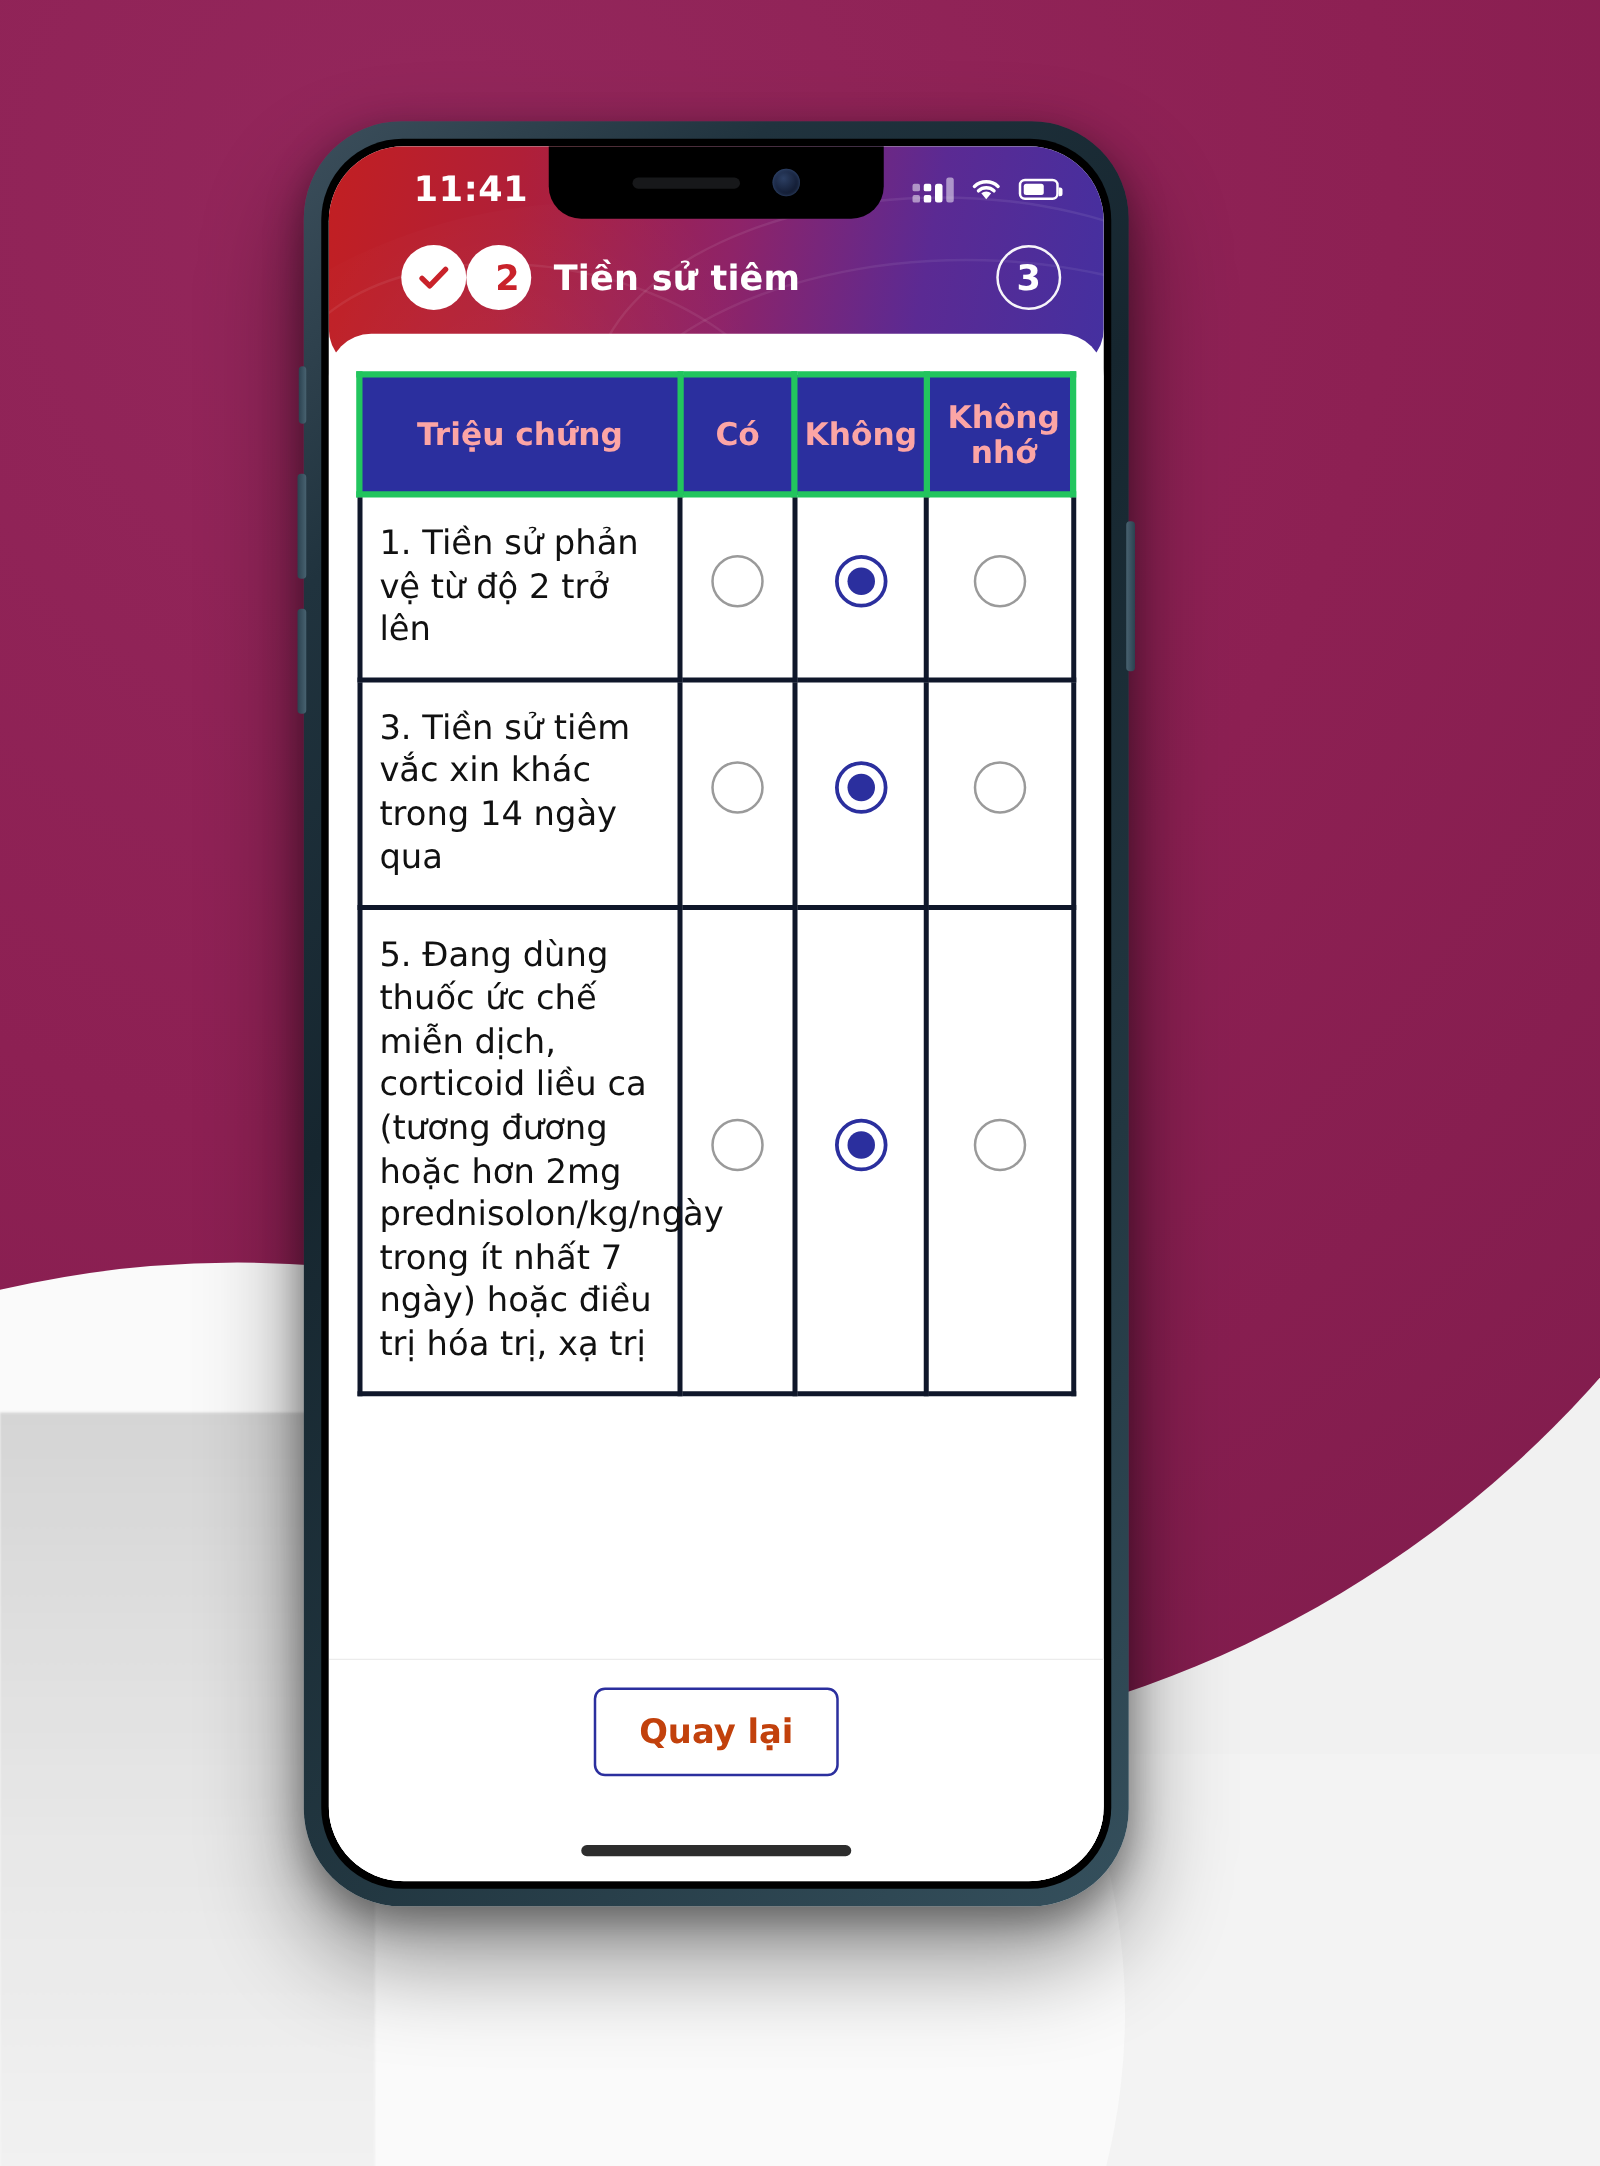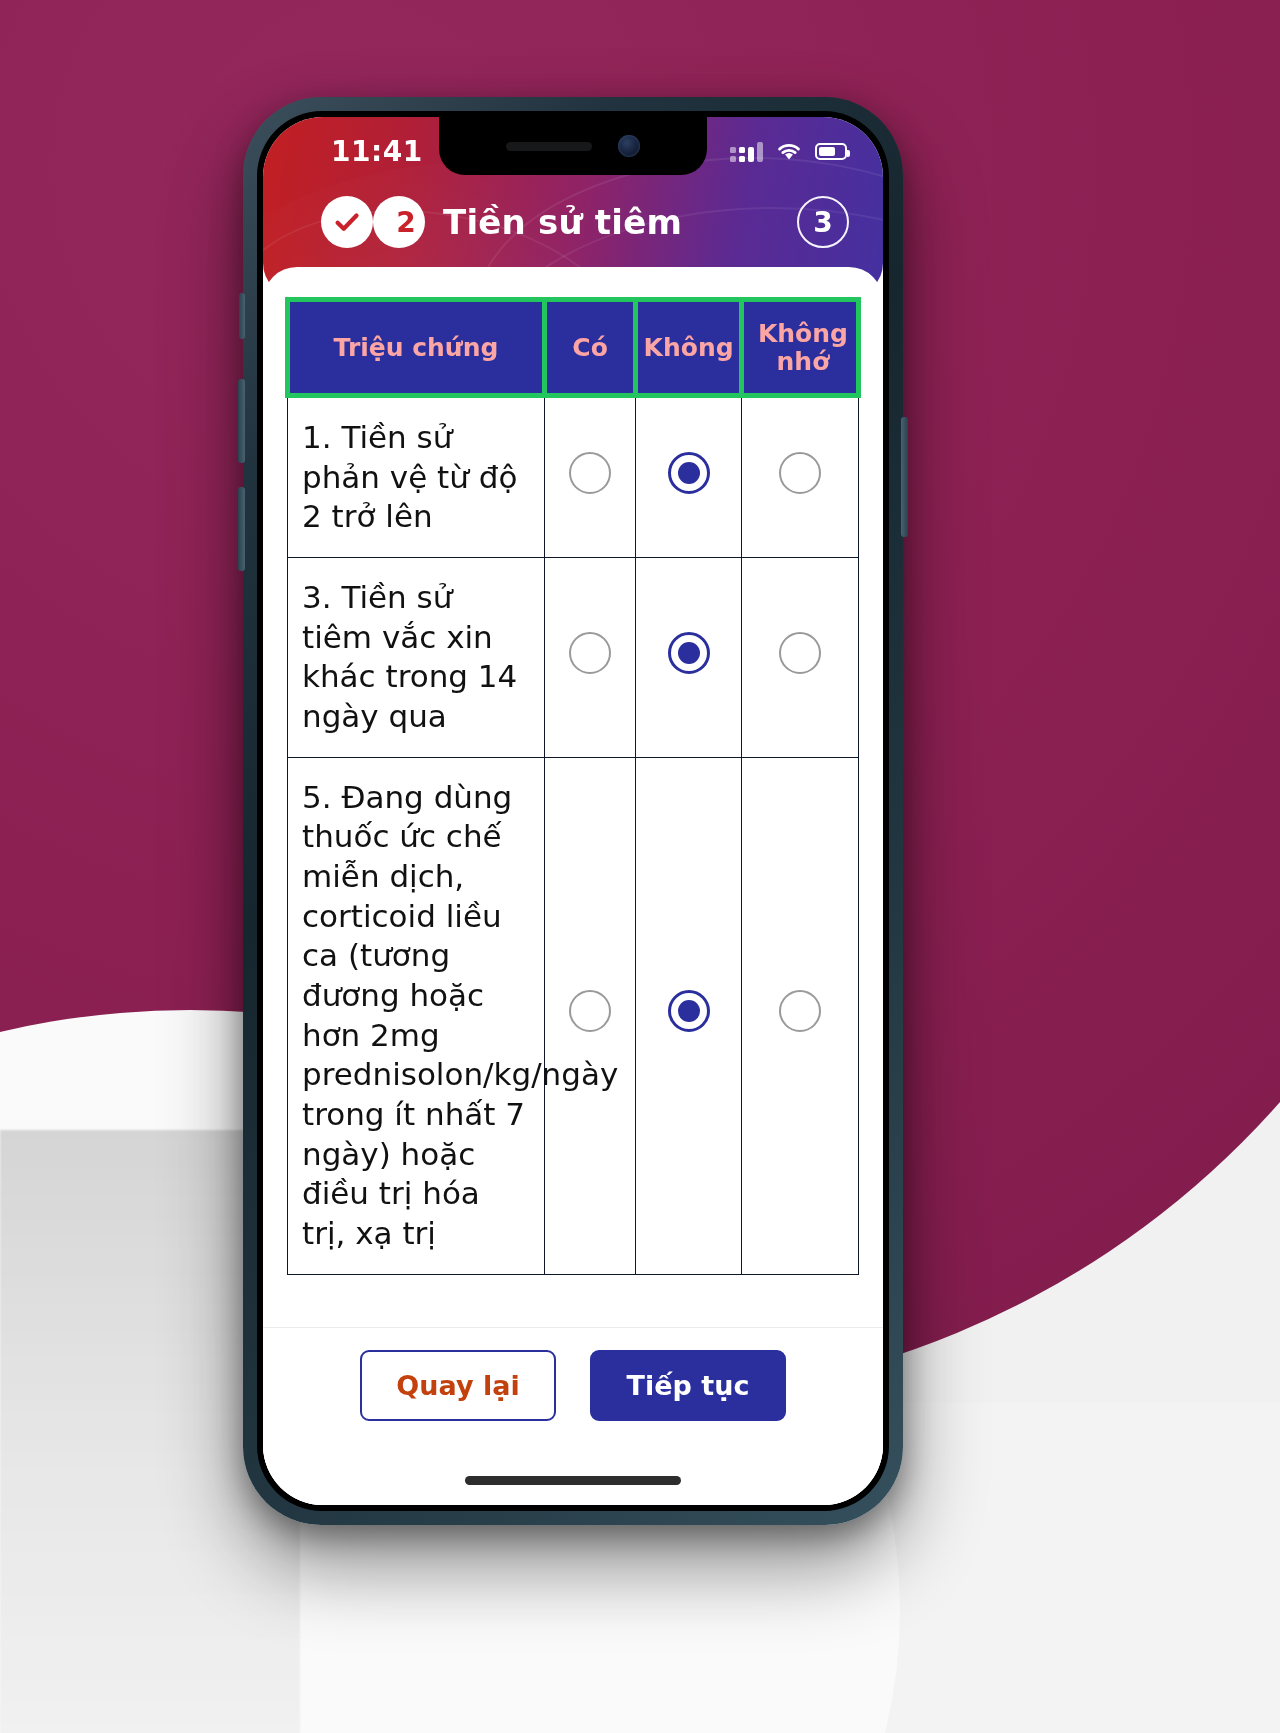--- a/index.html
+++ b/index.html
@@ -167,21 +167,21 @@
     display: flex; align-items: center; justify-content: center;
     flex: 0 0 auto;
   }
   #step-check svg { width: 30px; height: 30px; }
   #step-two {
     margin-left: 14px;
     color: #c9222a; font-size: 28px; font-weight: 700;
   }
   #header-title {
     margin-left: 18px;
-    color: #fff; font-size: 34px; font-weight: 600;
+    color: #fff; font-size: 28px; font-weight: 600;
     letter-spacing: .2px;
     white-space: nowrap;
   }
   #step-three {
     margin-left: auto;
     width: 52px; height: 52px; border-radius: 50%;
     border: 2px solid rgba(255,255,255,.95);
     background: transparent;
     display: flex; align-items: center; justify-content: center;
     color: #fff; font-size: 28px; font-weight: 600;
@@ -220,23 +220,23 @@
     border: 5px solid #22c55e;
     text-align: center;
     line-height: 1.1;
   }
   #symptom-table th.col-symptom { width: 45%; }
   #symptom-table th.col-yes     { width: 16%; }
   #symptom-table th.col-no      { width: 18.5%; }
   #symptom-table th.col-unknown { width: 20.5%; text-align: center; padding-left: 10px; }
 
   #symptom-table td {
-    border: 1px solid #0f172a;
+    border: 4px solid #0f172a;
     padding: 20px 14px;
-    font-size: 31px;
+    font-size: 27px;
     color: #111;
     line-height: 1.28;
     vertical-align: middle;
   }
   #symptom-table td.q-text { text-align: left; }
   #symptom-table td.opt { text-align: center; padding: 10px 0; }
 
   .radio {
     width: 42px; height: 42px; border-radius: 50%;
     border: 2px solid #9a9a9a;
@@ -386,21 +386,20 @@
                   <td class="opt"><span class="radio"></span></td>
                   <td class="opt"><span class="radio checked"></span></td>
                   <td class="opt"><span class="radio"></span></td>
                 </tr>
               </tbody>
           </table>
         </div>
 
         <div id="footer">
           <div class="btn" id="btn-back">Quay lại</div>
-          <div class="btn" id="btn-next">Tiếp tục</div>
         </div>
 
         <div id="home-indicator"></div>
       </div>
 
     </div>
   </div>
 </div>
 
 </body></html>

